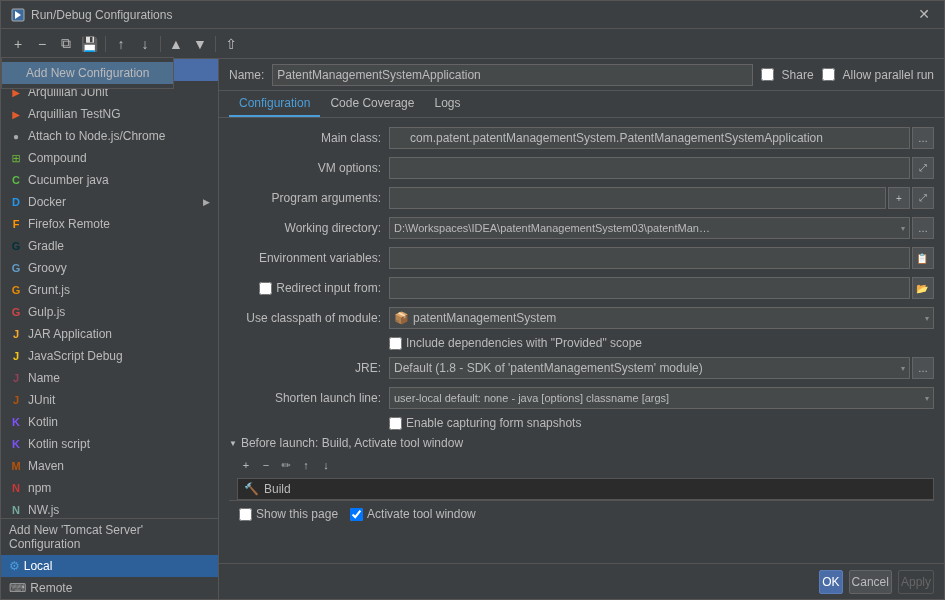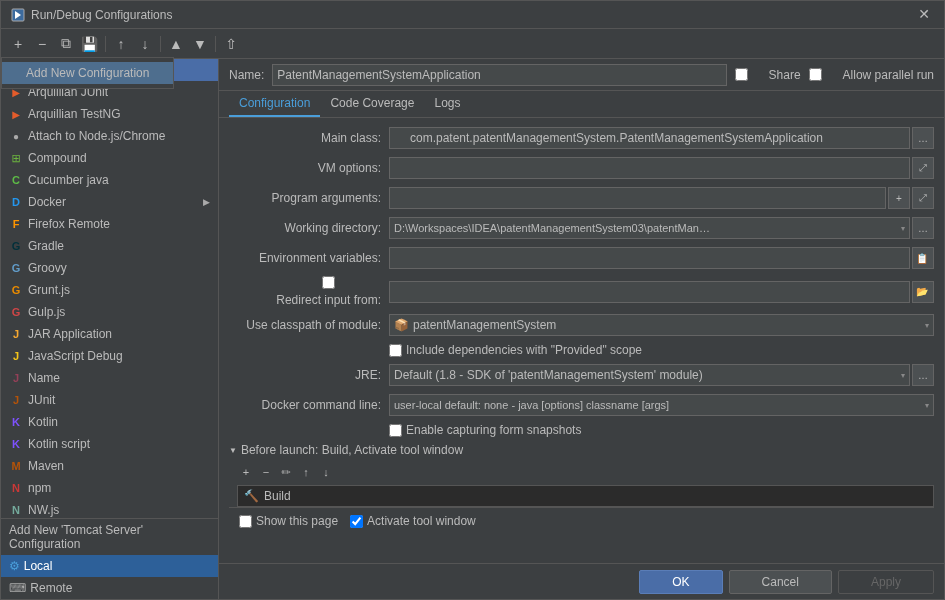--- a/index.html
+++ b/index.html
@@ -170,21 +170,21 @@
       border: 1px solid #646464;
       color: #bbbbbb;
       padding: 2px 4px;
       font-size: 12px;
       height: 22px;
     }
 
     .checkbox-label {
       display: flex;
       align-items: center;
-      gap: 21px;
+      gap: 8px;
       white-space: nowrap;
       color: #bbbbbb;
       font-size: 12px;
     }
 
     .tabs {
       display: flex;
       border-bottom: 1px solid #555;
       background: #3c3f41;
       padding: 0 10px;
@@ -355,21 +355,21 @@
       display: flex;
       align-items: center;
       justify-content: flex-end;
       padding: 6px 10px;
       border-top: 1px solid #555;
       gap: 6px;
       height: 36px;
     }
 
     .dialog-btn {
-      padding: 4px 32px;
+      padding: 4px 2px;
       font-size: 12px;
       cursor: pointer;
       border-radius: 2px;
       height: 24px;
     }
 
     .dialog-btn.primary {
       background: #4a6da7;
       border: 1px solid #5a7db7;
       color: #ffffff;
@@ -691,21 +691,21 @@
         <div class="form-row">
           <span class="form-label">Environment variables:</span>
           <div class="form-input-with-btn">
             <input class="form-input" type="text" style="">
             <button class="form-small-btn">📋</button>
           </div>
         </div>
 
         <div class="form-row">
           <div style="width:160px;display:flex;align-items:center;justify-content:flex-end;padding-right:8px;">
-            <label class="form-checkbox-label" style="padding-left:8px;flex-direction:column;">
+            <label class="form-checkbox-label" style="padding-left:8px;">
               <input type="checkbox" style="">
               <span>Redirect input from:</span>
             </label>
           </div>
           <div class="form-input-with-btn">
             <input class="form-input" type="text" style="">
             <button class="form-small-btn">📂</button>
           </div>
         </div>
 
@@ -732,21 +732,21 @@
           <div class="form-input-with-btn">
             <div class="form-combo" style="flex:1;">
               <span style="flex:1;">Default (1.8 - SDK of 'patentManagementSystem' module)</span>
               <span class="combo-arrow">▾</span>
             </div>
             <button class="form-small-btn">…</button>
           </div>
         </div>
 
         <div class="form-row">
-          <span class="form-label">Docker command line:</span>
+          <span class="form-label">Shorten launch line:</span>
           <div class="form-combo" style="flex:1;">
             <span style="flex:1;font-size:11px;">user-local default: none - java [options] classname [args]</span>
             <span class="combo-arrow">▾</span>
           </div>
         </div>
 
         <div class="form-checkbox-row">
           <label class="form-checkbox-label">
             <input type="checkbox" style="">
             <span>Enable capturing form snapshots</span>

